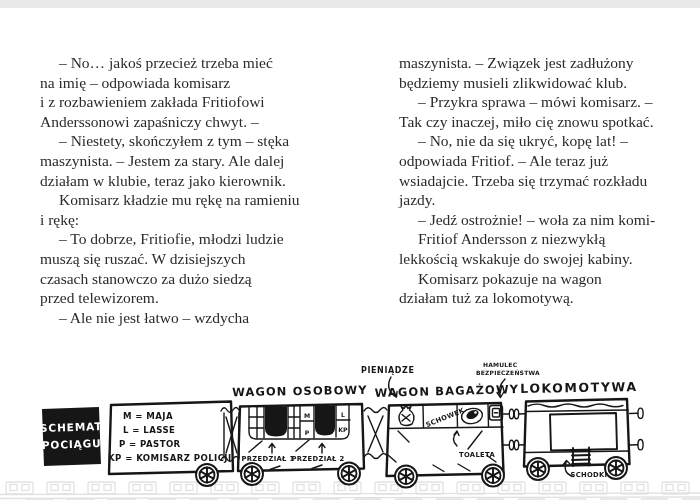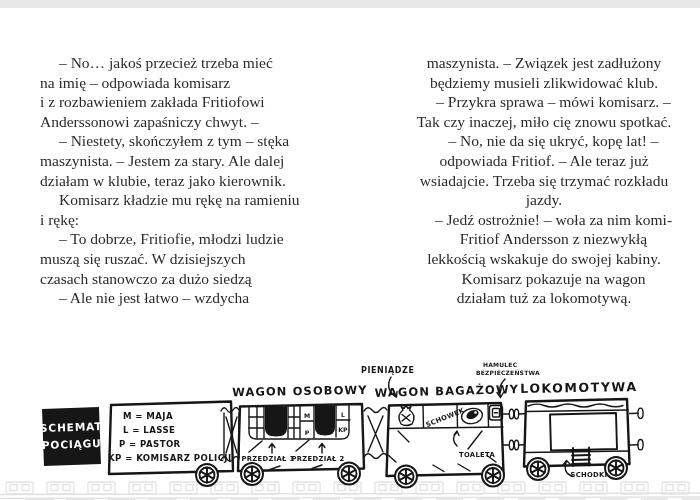--- a/index.html
+++ b/index.html
@@ -2,21 +2,21 @@
 <html><head>
 <meta charset="utf-8">
 <style>
   html,body { margin:0; padding:0; background:#e8e8e8; }
   .page {
     position:relative; width:700px; height:500px; background:#ffffff;
     overflow:hidden; font-family:"Liberation Serif", serif;margin-top:8px;
   }
   .col { position:absolute; top:45px; color:#2a2a2a; font-size:15.5px; line-height:19.6px; }
   .col-left  { left:40px;  width:318px; }
-  .col-right { left:399px; width:290px;text-align:center; }
+  .col-right { left:399px; width:290px; }
   .line { white-space:pre; height:19.6px; }
   .indent { padding-left:19px; }
   .diagram { position:absolute; left:0; top:350px; }
   
   .ink      { stroke:#161616; fill:none; stroke-width:2.4; stroke-linecap:round; stroke-linejoin:round; }
   .ink-mid  { stroke:#161616; fill:none; stroke-width:1.9; stroke-linecap:round; stroke-linejoin:round; }
   .ink-thin { stroke:#161616; fill:none; stroke-width:1.4; stroke-linecap:round; stroke-linejoin:round; }
   
   .t        { font-family:"DejaVu Sans", sans-serif; font-weight:700; fill:#161616; }
   .title    { font-size:11.5px; letter-spacing:1.1px; }
@@ -39,20 +39,21 @@
       <div class="line">i z rozbawieniem zakłada Fritiofowi</div>
       <div class="line">Anderssonowi zapaśniczy chwyt. –</div>
       <div class="line indent">– Niestety, skończyłem z tym – stęka</div>
       <div class="line">maszynista. – Jestem za stary. Ale dalej</div>
       <div class="line">działam w klubie, teraz jako kierownik.</div>
       <div class="line indent">Komisarz kładzie mu rękę na ramieniu</div>
       <div class="line">i rękę:</div>
       <div class="line indent">– To dobrze, Fritiofie, młodzi ludzie</div>
       <div class="line">muszą się ruszać. W dzisiejszych</div>
       <div class="line">czasach stanowczo za dużo siedzą</div>
+      <div class="line">przed telewizorem.</div>
       <div class="line indent">– Ale nie jest łatwo – wzdycha</div>
     </div>
   <div class="col col-right">
       <div class="line">maszynista. – Związek jest zadłużony</div>
       <div class="line">będziemy musieli zlikwidować klub.</div>
       <div class="line indent">– Przykra sprawa – mówi komisarz. –</div>
       <div class="line">Tak czy inaczej, miło cię znowu spotkać.</div>
       <div class="line indent">– No, nie da się ukryć, kopę lat! –</div>
       <div class="line">odpowiada Fritiof. – Ale teraz już</div>
       <div class="line">wsiadajcie. Trzeba się trzymać rozkładu</div>

